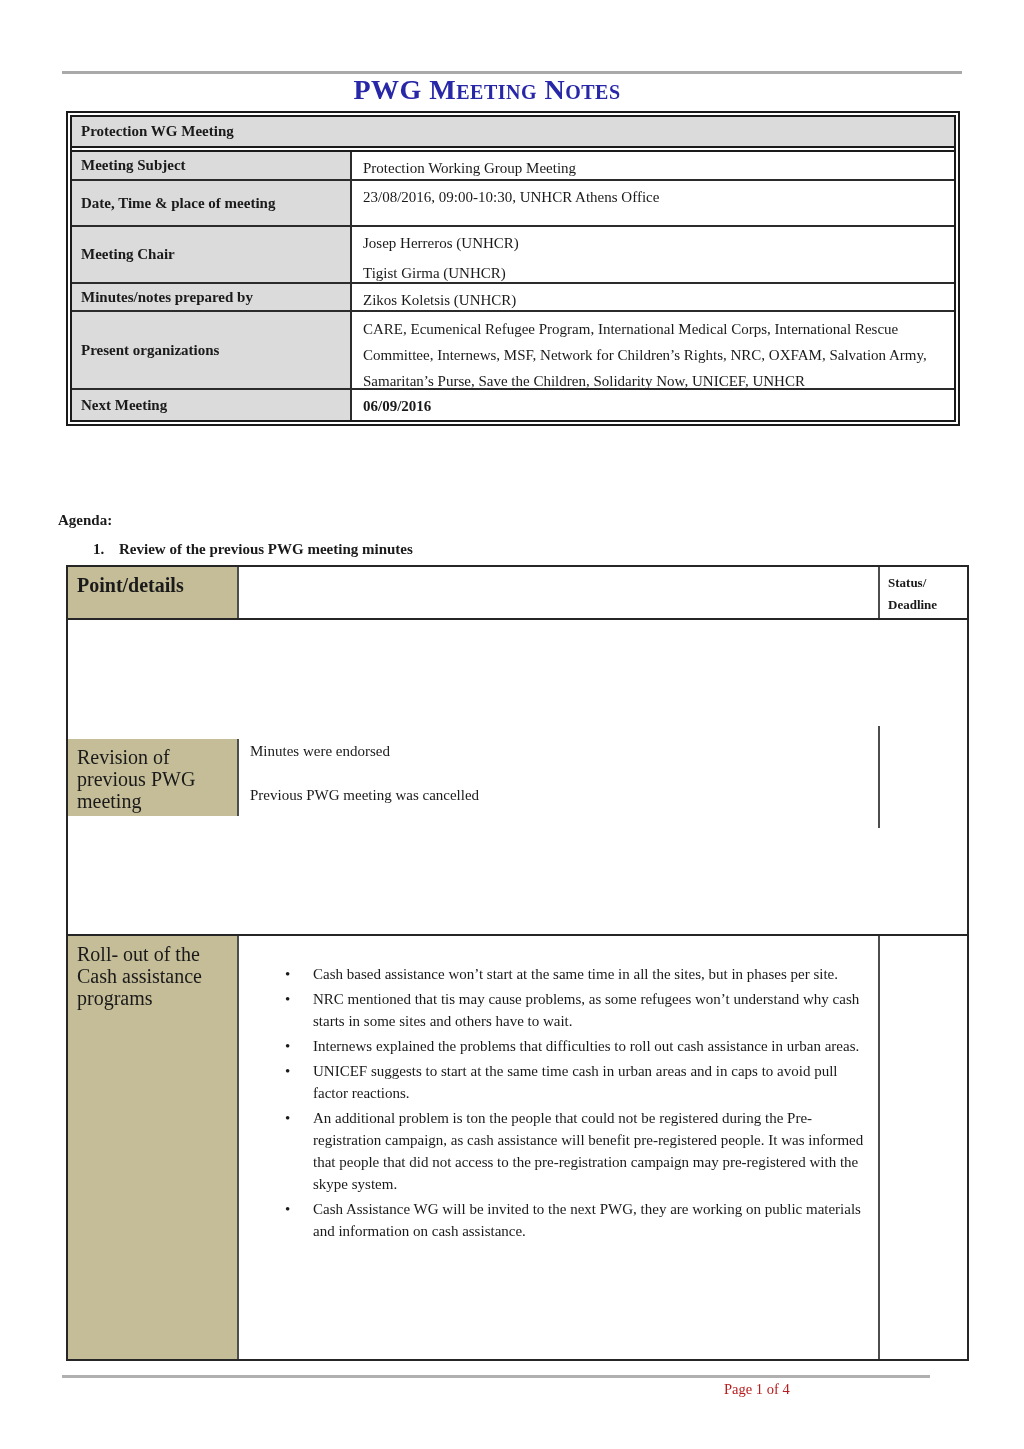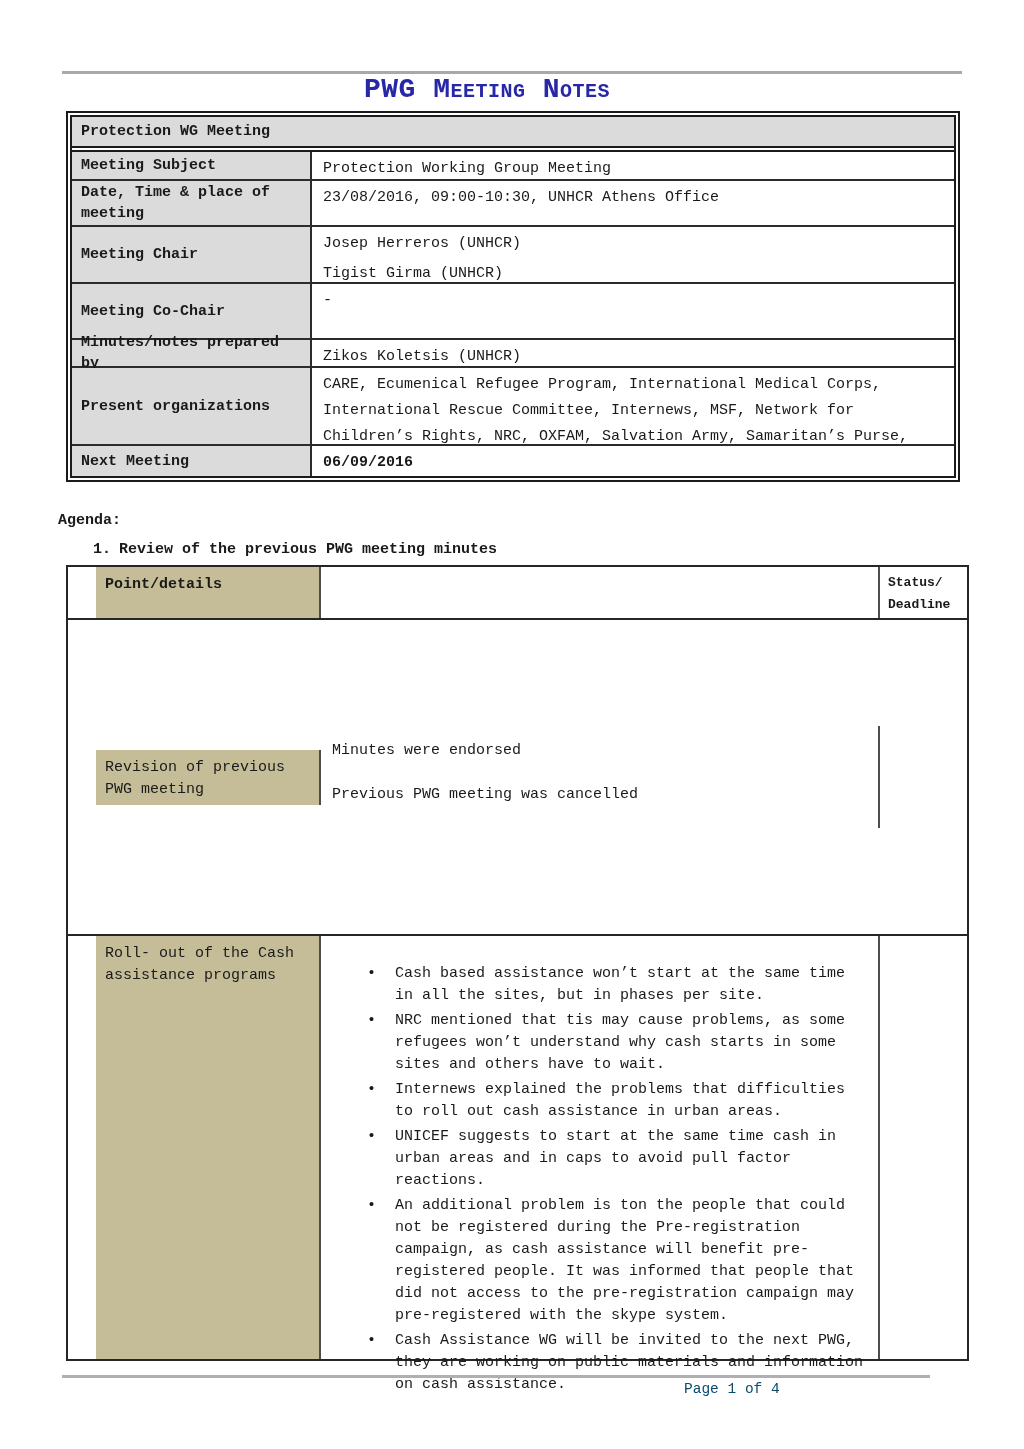--- a/index.html
+++ b/index.html
@@ -2,21 +2,21 @@
 <html><head>
 <meta charset="utf-8">
 <style>
   * { margin: 0; padding: 0; box-sizing: border-box; }
   html, body { background: #ffffff; }
   .page {
     position: relative;
     width: 1024px;
     height: 1449px;
     background: #ffffff;
-    font-family: Liberation Mono, monospace;
+    font-family: Liberation Serif, serif;
     color: #1a1a1a;
     overflow: hidden;
   }
   .top-rule {
     position: absolute;
     left: 62px; top: 71px;
     width: 900px; height: 3px;
     background: #a9a9a9;
   }
   .doc-title {
@@ -46,21 +46,21 @@
     font-weight: bold;
     font-size: 15px;
     display: flex;
     align-items: center;
     padding-left: 9px;
   }
   .t1-sep { height: 4px; background: #ffffff; border-bottom: 2px solid #1a1a1a; }
   .t1-row { display: flex; border-bottom: 2px solid #2b2b2b; }
   .t1-row:last-child { border-bottom: none; border-radius: 11px; }
   .t1-label {
-    width: 240px;
+    width: 280px;
     background: #dbdbdb;
     border-right: 2px solid #2b2b2b;
     font-weight: bold;
     font-size: 15px;
     line-height: 21px;
     display: flex;
     align-items: center;
     padding: 3px 6px 3px 9px;
   }
   .t1-value {
@@ -91,27 +91,26 @@
   .t2 {
     position: absolute;
     left: 66px; top: 565px;
     width: 903px;
     border: 2px solid #262626;
     background: #fff;
   }
   .t2-row { display: flex; border-bottom: 2px solid #262626; }
   .t2-row:last-child { border-bottom: none; }
   .t2-c1 {
-    width: 225px;
+    width: 171px;
     background: #c4bd97;
     border-right: 2px solid #4d4d4d;
-    font-size: 15px;
+    font-size: 20px;
     line-height: 22px;
     padding: 7px 8px 4px 9px;
-    margin-left: 28px;
   }
   .t2-c1.hdr { font-weight: bold; }
   .t2-c2 {
     flex: 1;
     border-right: 2px solid #4d4d4d;
     font-size: 15px;
     line-height: 22px;
     background: #fff;
   }
   .t2-c3 {
@@ -146,23 +145,23 @@
   }
   
   .footer-rule {
     position: absolute;
     left: 62px; top: 1375px;
     width: 868px; height: 3px;
     background: #b0b0b0;
   }
   .footer-text {
     position: absolute;
-    left: 684px; top: 1381px;
+    left: 724px; top: 1381px;
     font-size: 14.5px;
-    color: #0c4a6e;
+    color: #b91c1c;
   }
 </style>
 </head>
 <body>
 
 <div class="page">
 
   <div class="top-rule"></div>
 
   <h1 class="doc-title">PWG Meeting Notes</h1>
@@ -182,24 +181,20 @@
     </div>
 
     <div class="t1-row" style="height:57px">
       <div class="t1-label">Meeting Chair</div>
       <div class="t1-value">
         <div class="vline">Josep Herreros (UNHCR)</div>
         <div class="vline">Tigist Girma (UNHCR)</div>
       </div>
     </div>
 
-    <div class="t1-row" style="height:56px">
-      <div class="t1-label">Meeting Co-Chair</div>
-      <div class="t1-value">-</div>
-    </div>
 
     <div class="t1-row" style="height:28px">
       <div class="t1-label">Minutes/notes prepared by</div>
       <div class="t1-value">Zikos Koletsis (UNHCR)</div>
     </div>
 
     <div class="t1-row" style="height:78px">
       <div class="t1-label">Present organizations</div>
       <div class="t1-value orgs">CARE, Ecumenical Refugee Program, International Medical Corps, International Rescue Committee, Internews, MSF, Network for Children’s Rights, NRC, OXFAM, Salvation Army, Samaritan’s Purse, Save the Children, Solidarity Now, UNICEF, UNHCR</div>
     </div>

